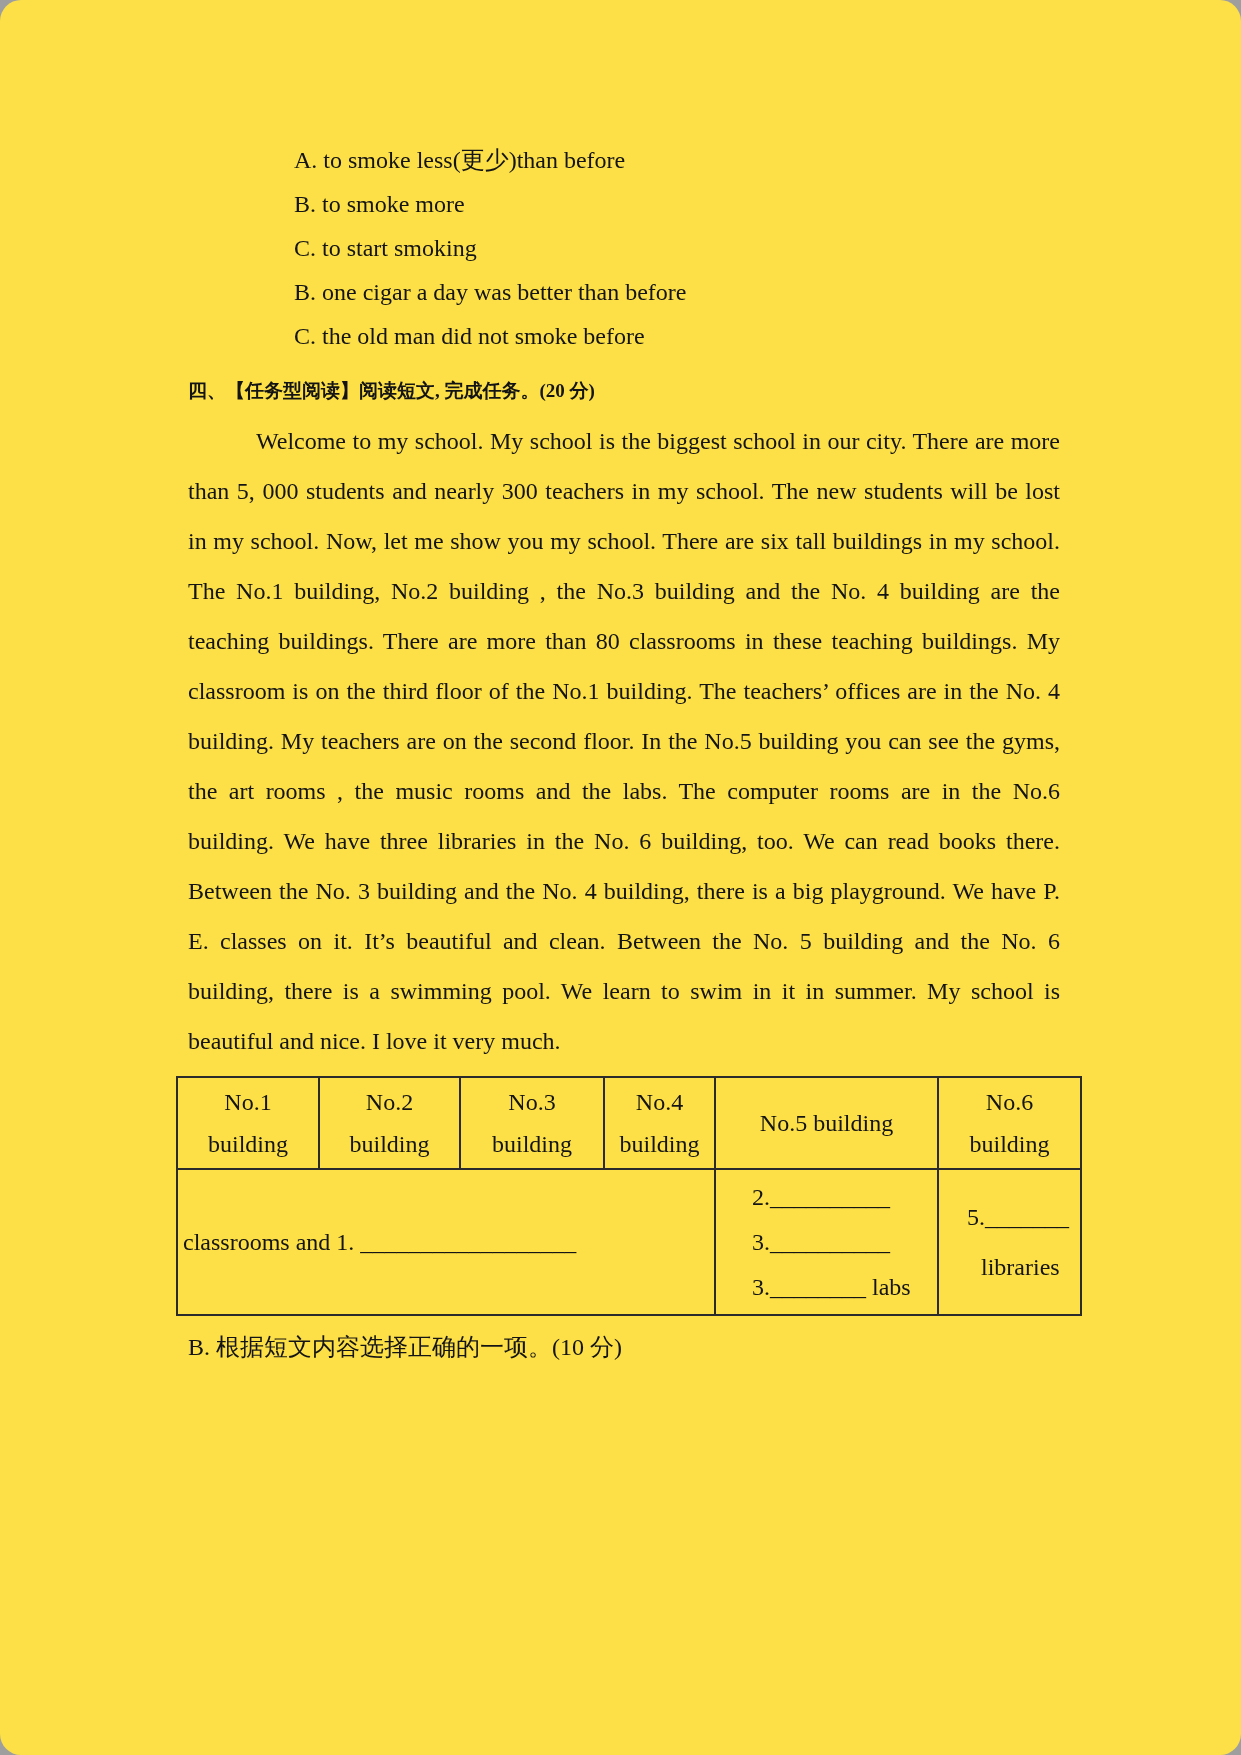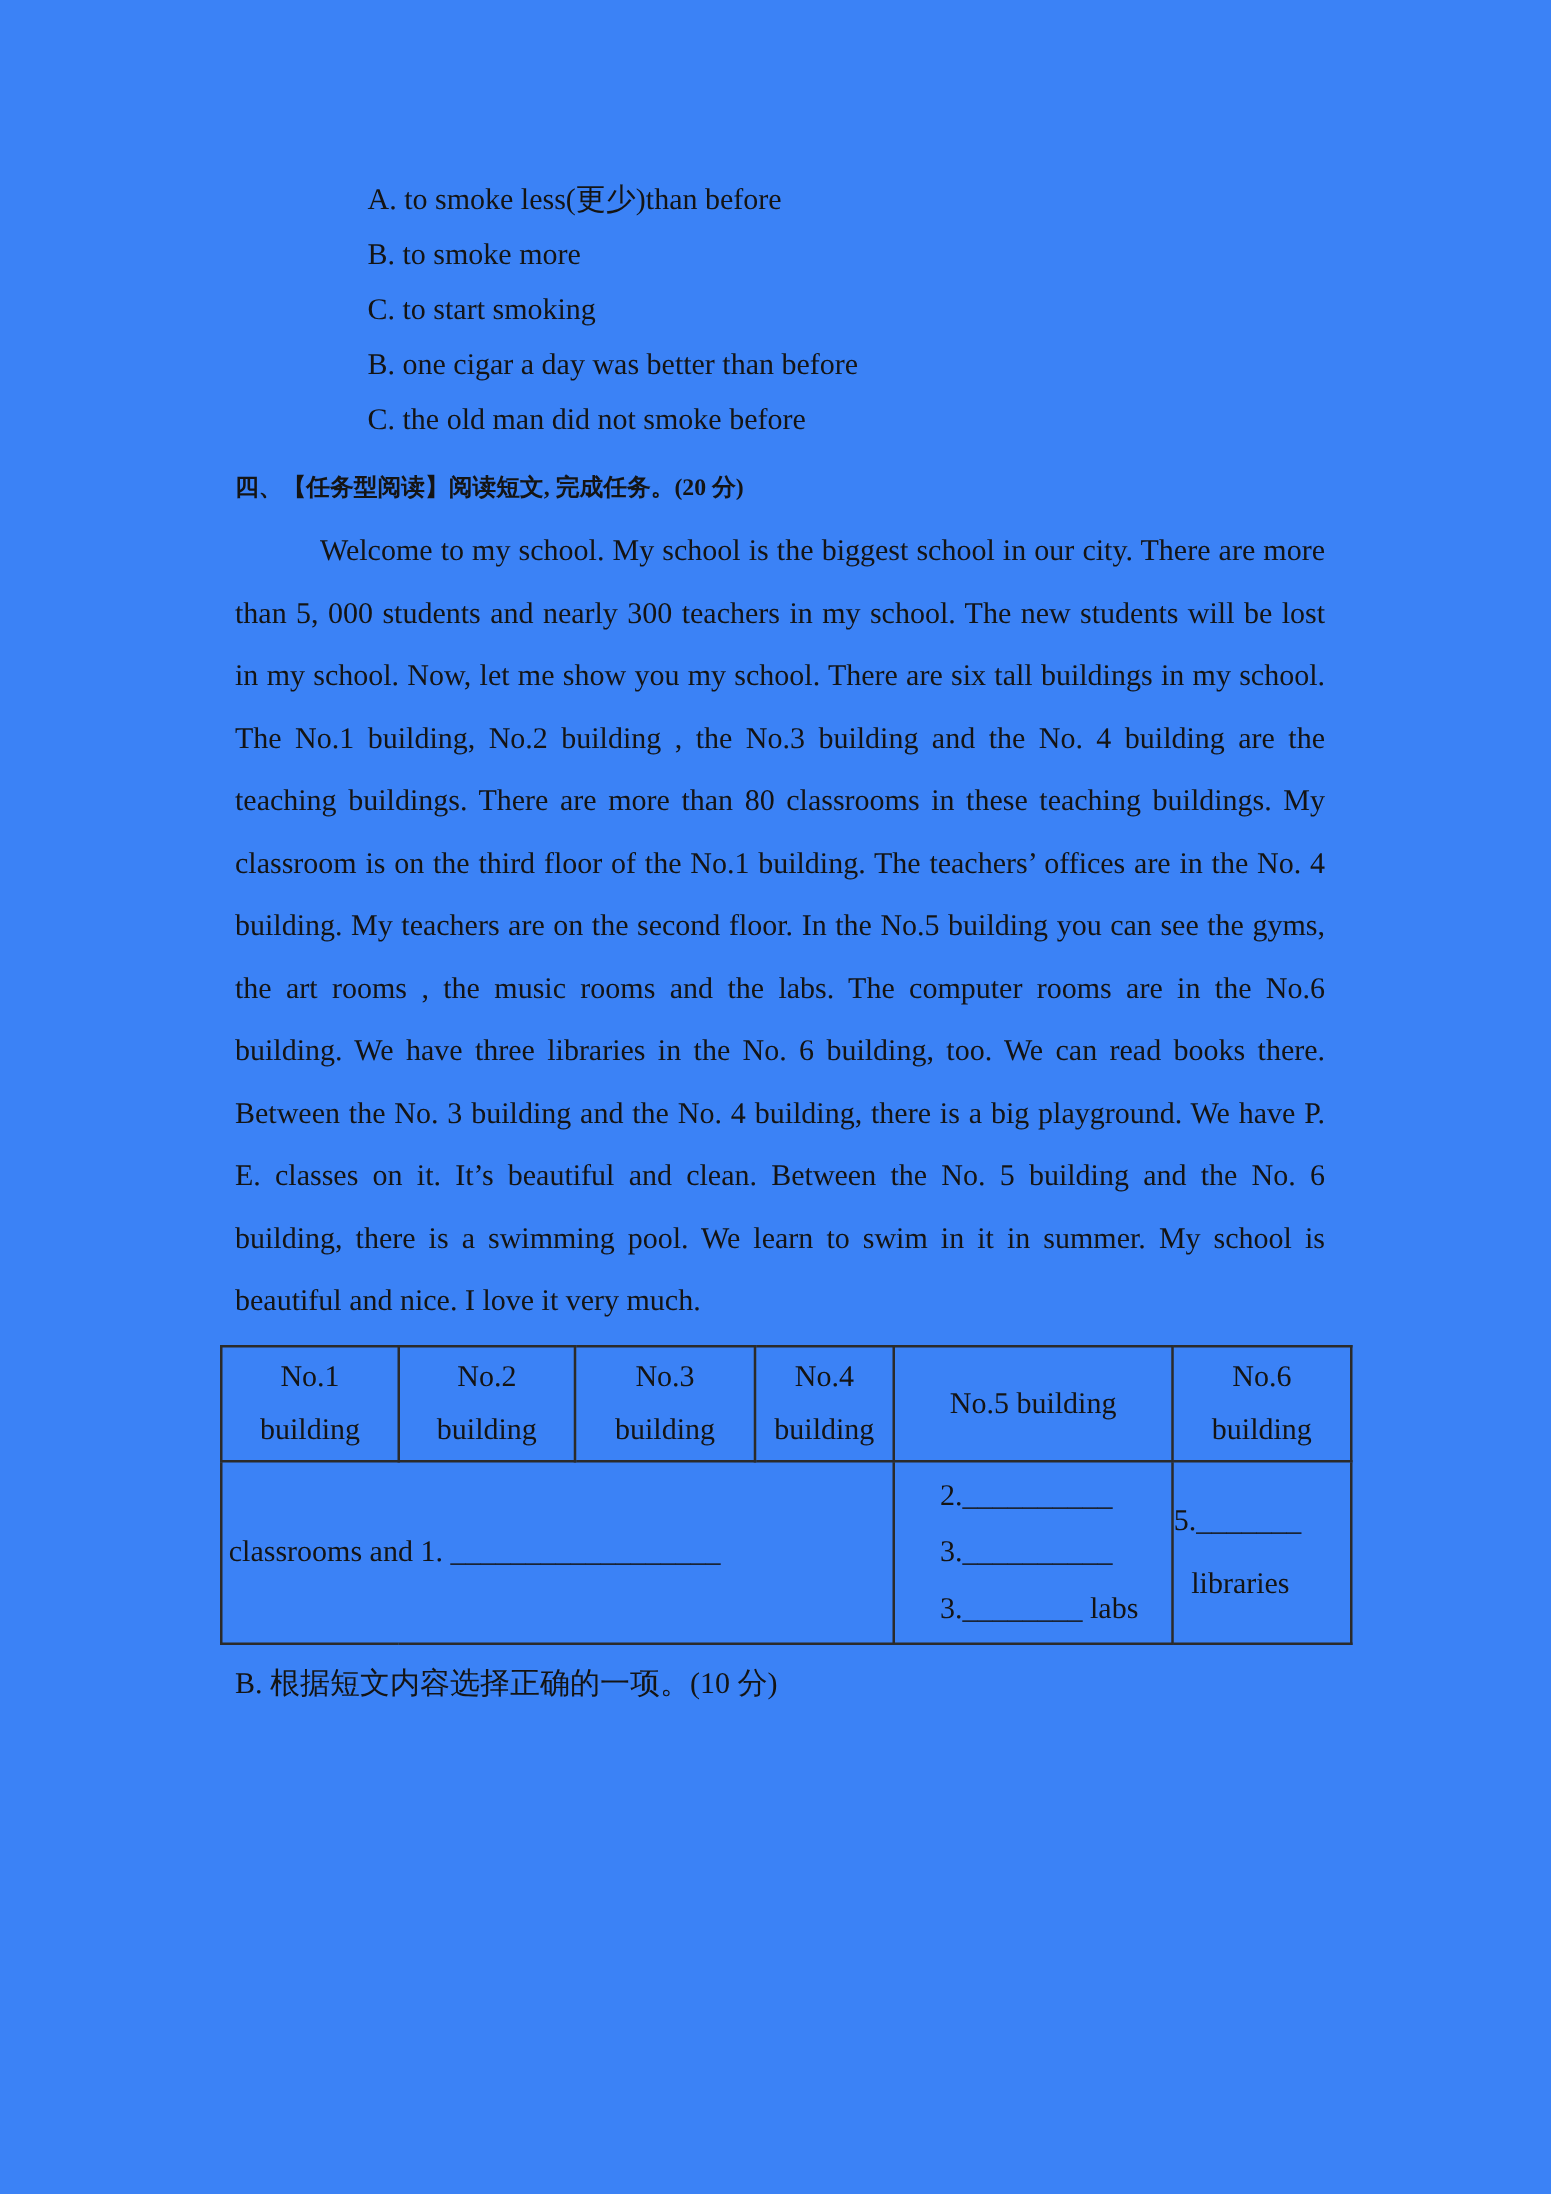--- a/index.html
+++ b/index.html
@@ -5,24 +5,25 @@
   html, body {
     margin: 0;
     padding: 0;
     background: #9e9e9e;
   }
   .page {
     position: relative;
     width: 1241px;
     height: 1755px;
     margin: 0 auto;
-    background: #3b82f6;
+    background: #fde047;
     font-family: "Liberation Serif", "DejaVu Serif", serif;
     color: #141414;
     overflow: hidden;
+    border-radius: 21px;
   }
   .content {
     position: absolute;
     left: 188px;
     top: 138px;
     width: 872px;
   }
   .opt {
     font-size: 24px;
     line-height: 44px;
@@ -84,21 +85,21 @@
     white-space: pre-wrap;
   }
   td.no5-cell {
     padding-left: 36px;
   }
   td.no5-cell div {
     line-height: 45px;
     white-space: pre-wrap;
   }
   td.no6-cell {
-    padding-left: 0;
+    padding-left: 28px;
   }
   td.no6-cell div {
     line-height: 50px;
     white-space: pre-wrap;
   }
   td.no6-cell div.lib {
     padding-left: 14px;
   }
   .footer {
     position: absolute;

